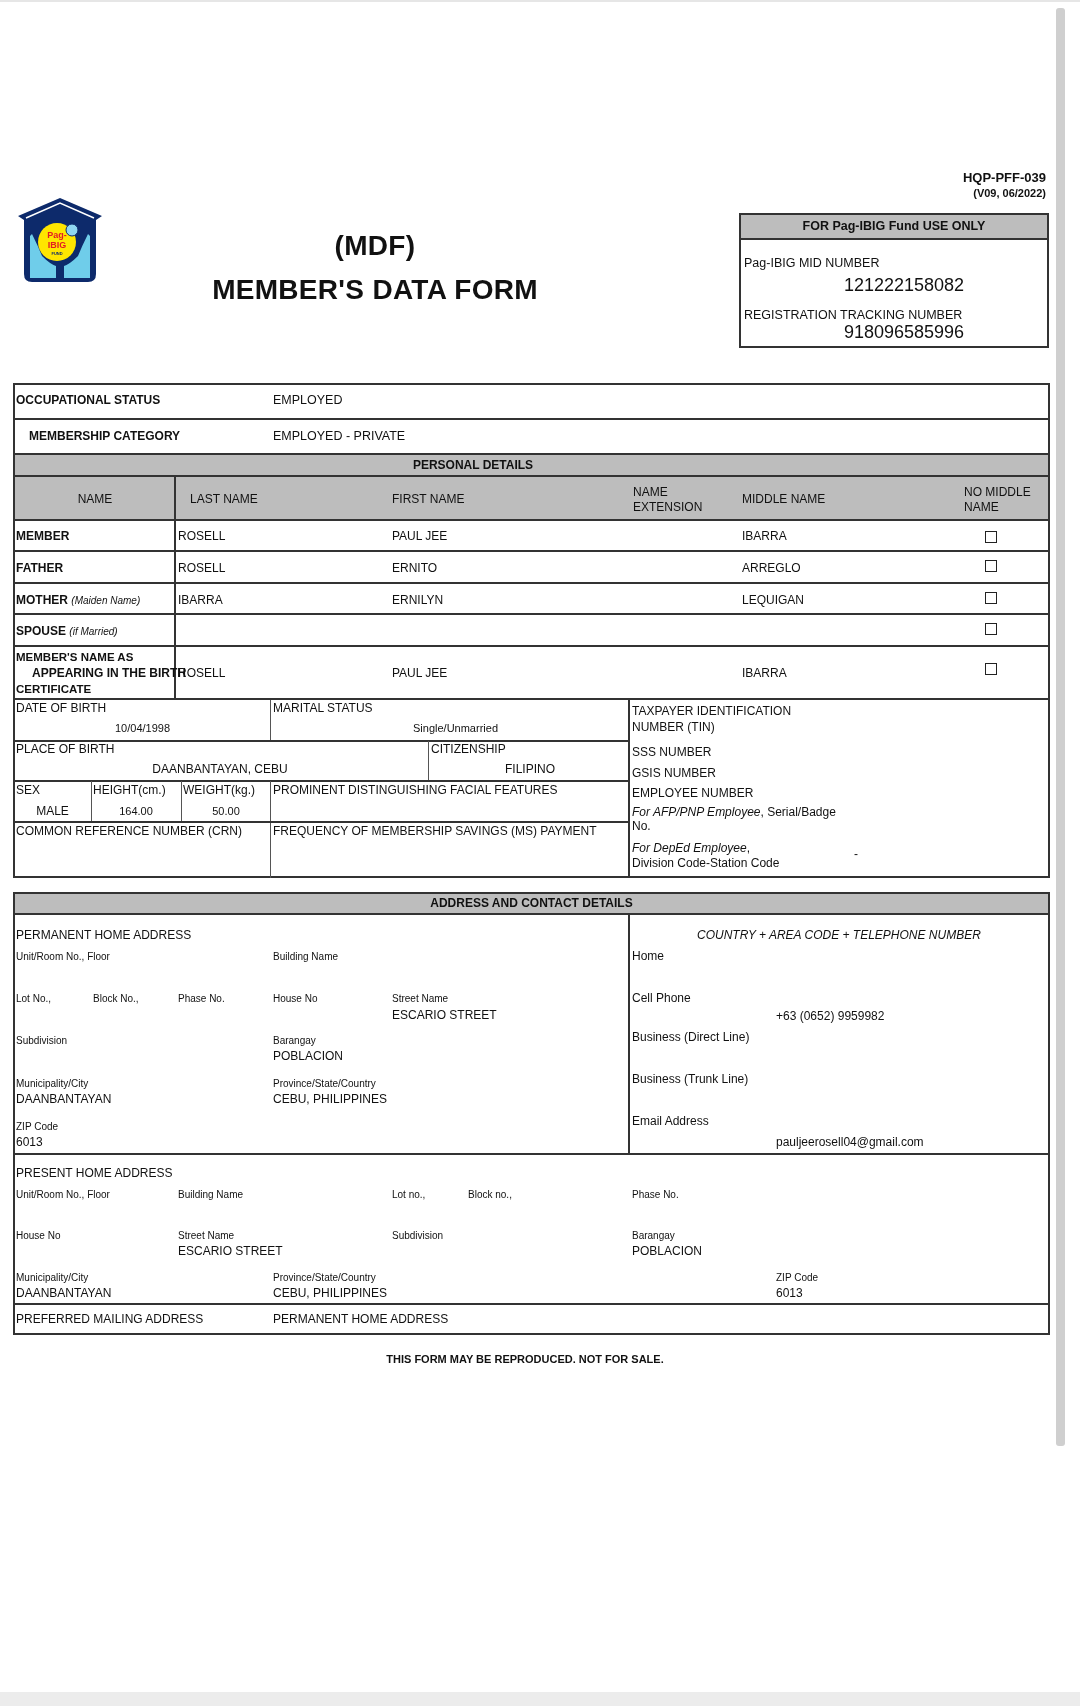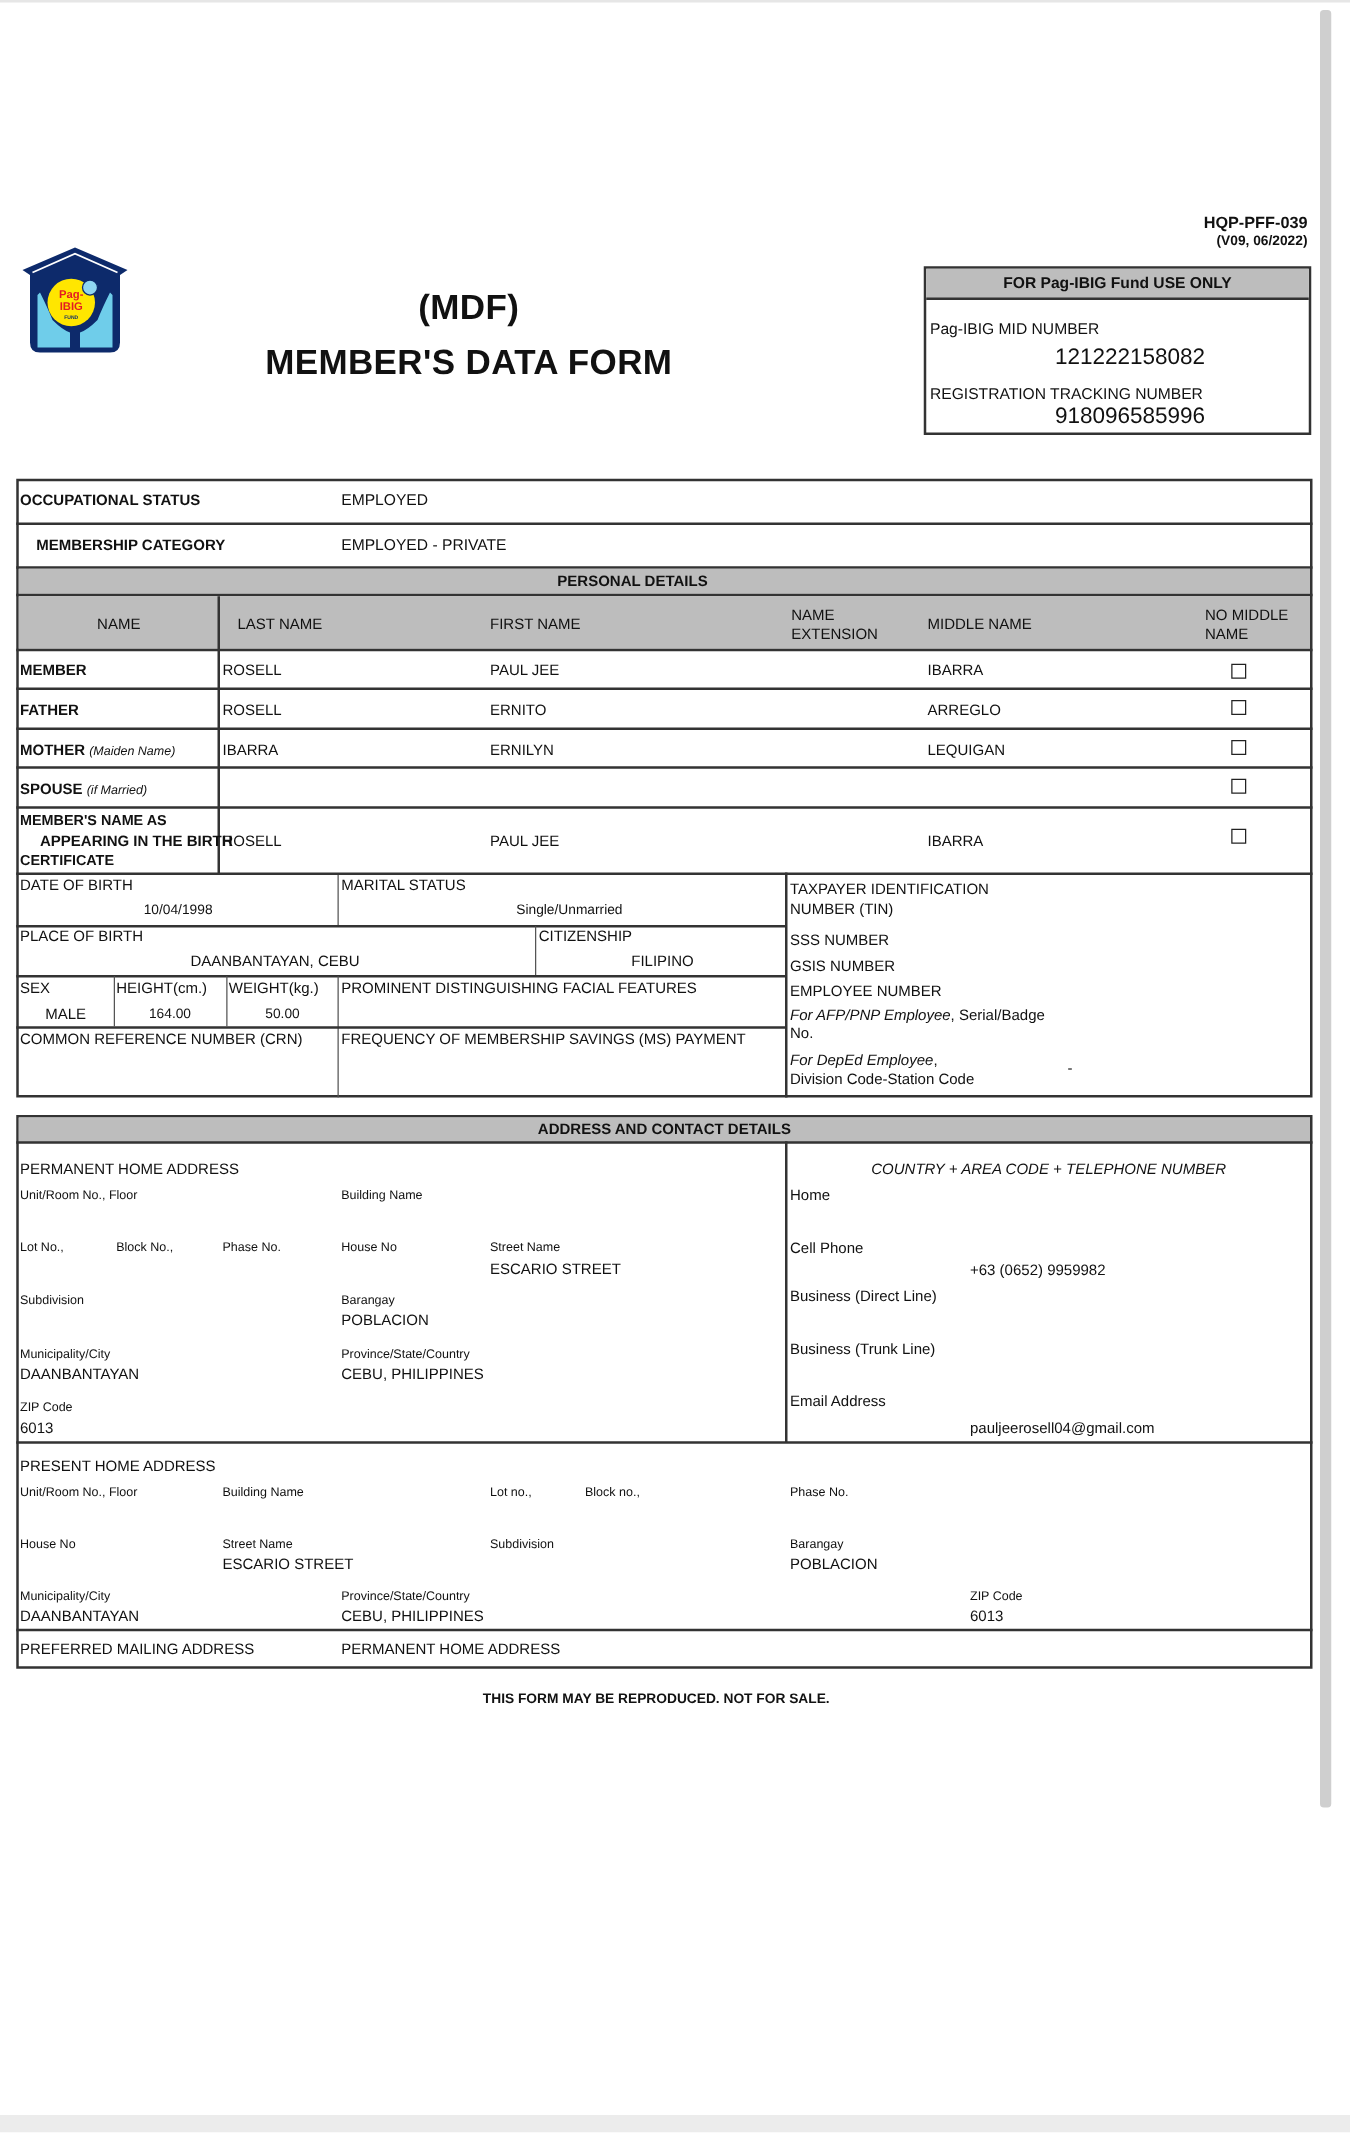--- a/index.html
+++ b/index.html
@@ -81,21 +81,21 @@
 <div class="box" style="left:13px; top:383px; width:1037px; height:495px;"></div>
 
 <div class="t b" style="left:16px; top:393px;">OCCUPATIONAL STATUS</div>
 <div class="t m" style="left:273px; top:393px;">EMPLOYED</div>
 <div class="hline" style="left:13px; top:418px; width:1037px;"></div>
 <div class="t b" style="left:17px; top:429px;padding-left:12px;">MEMBERSHIP CATEGORY</div>
 <div class="t m" style="left:273px; top:429px;">EMPLOYED - PRIVATE</div>
 <div class="hline" style="left:13px; top:453px; width:1037px;"></div>
 
 <div class="gray" style="left:15px; top:455px; width:1033px; height:20px;"></div>
-<div class="t b c" style="left:15px; top:458px; width:916px;margin-left:33px;">PERSONAL DETAILS</div>
+<div class="t b c" style="left:15px; top:458px; width:916px;">PERSONAL DETAILS</div>
 <div class="hline" style="left:13px; top:475px; width:1037px;"></div>
 
 <div class="gray" style="left:15px; top:477px; width:1033px; height:42px;"></div>
 <div class="t c" style="left:15px; top:492px; width:160px;">NAME</div>
 <div class="t" style="left:190px; top:492px;">LAST NAME</div>
 <div class="t" style="left:392px; top:492px;">FIRST NAME</div>
 <div class="t" style="left:633px; top:485px;">NAME</div>
 <div class="t" style="left:633px; top:500px;">EXTENSION</div>
 <div class="t" style="left:742px; top:492px;">MIDDLE NAME</div>
 <div class="t" style="left:964px; top:485px;">NO MIDDLE</div>

